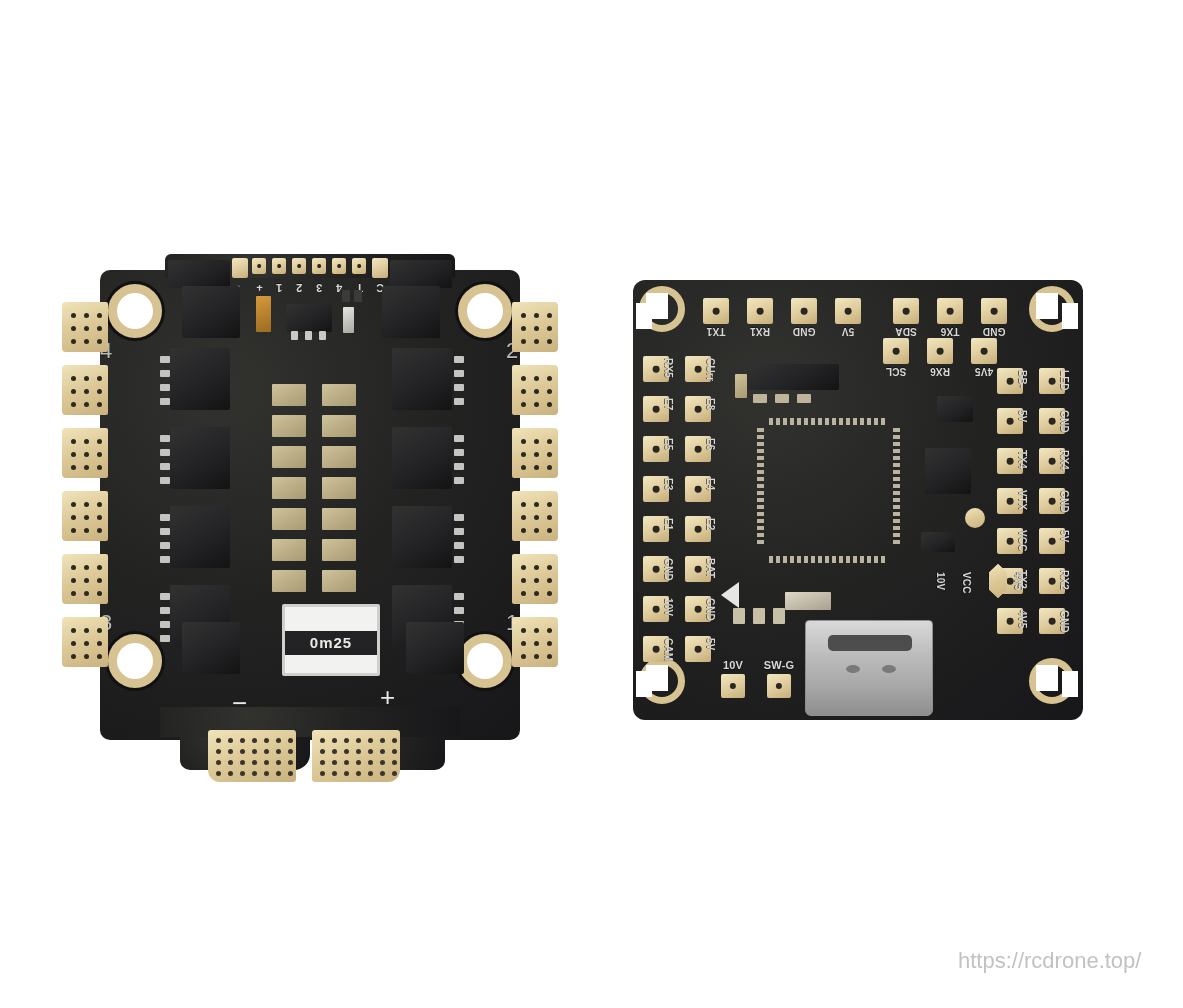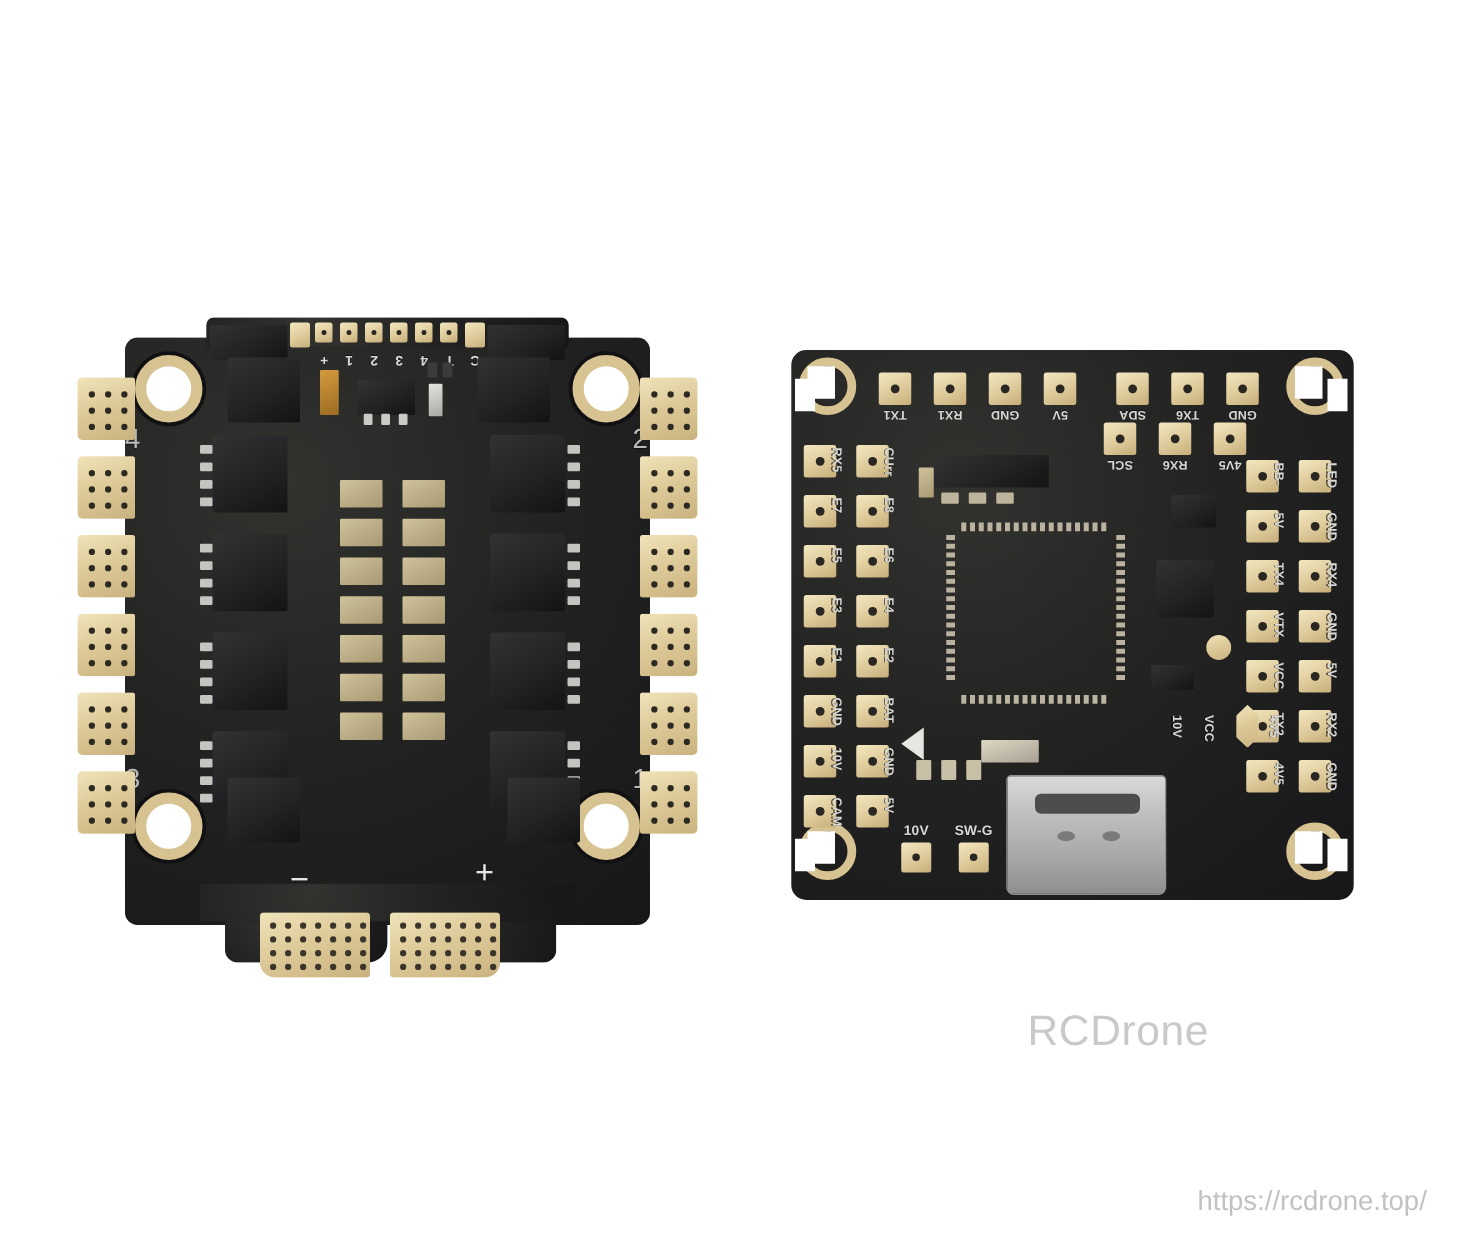--- a/index.html
+++ b/index.html
@@ -428,20 +428,23 @@
     <div id="esc-caps-right" style="position:absolute; left:262px; top:132px;">
         <div class="smd" style="left:0px;top:0px;width:34px;height:22px;"></div>
         <div class="smd" style="left:0px;top:31px;width:34px;height:22px;"></div>
         <div class="smd" style="left:0px;top:62px;width:34px;height:22px;"></div>
         <div class="smd" style="left:0px;top:93px;width:34px;height:22px;"></div>
         <div class="smd" style="left:0px;top:124px;width:34px;height:22px;"></div>
         <div class="smd" style="left:0px;top:155px;width:34px;height:22px;"></div>
         <div class="smd" style="left:0px;top:186px;width:34px;height:22px;"></div>
       </div>
 
+    <div class="shunt" style="left:222px; top:352px; width:98px; height:72px;">
+      <div class="shunt-band" style="top:24px; height:24px; line-height:24px;">0m25</div>
+    </div>
 
     <div class="chipblk" style="left:122px; top:370px; width:58px; height:52px;"></div>
     <div class="chipblk" style="left:346px; top:370px; width:58px; height:52px;"></div>
 
     <div class="minus-mark" style="left:172px; top:438px;">−</div>
     <div class="plus-mark" style="left:320px; top:432px;">+</div>
 
     <div class="gold" style="left:148px; top:478px; width:88px; height:52px; border-radius:3px 3px 3px 12px;"></div>
     <div class="gold" style="left:252px; top:478px; width:88px; height:52px; border-radius:3px 3px 12px 3px;"></div>
     <div id="esc-power-dots-a" style="position:absolute; left:148px; top:478px; width:88px; height:52px;">
@@ -810,16 +813,15 @@
     <div class="tiny" style="left:148px; top:336px; width:12px; height:16px; background:#c7bfa6;"></div>
     <div class="smd" style="left:110px; top:102px; width:12px; height:24px;"></div>
 
     <div class="usb" style="left:180px; top:348px; width:128px; height:96px;">
       <div class="usb-slot" style="left:22px; top:14px; width:84px; height:16px;"></div>
       <div class="tiny" style="left:40px; top:44px; width:14px; height:8px; background:#7a7a7a; border-radius:50%;"></div>
       <div class="tiny" style="left:76px; top:44px; width:14px; height:8px; background:#7a7a7a; border-radius:50%;"></div>
     </div>
   </div>
 
-  <div class="watermark" style="left:822px; top:806px;">RCDrone</div>
   <div class="urltext" style="left:958px; top:948px;">https://rcdrone.top/</div>
 
 </div>
 
 </body></html>

